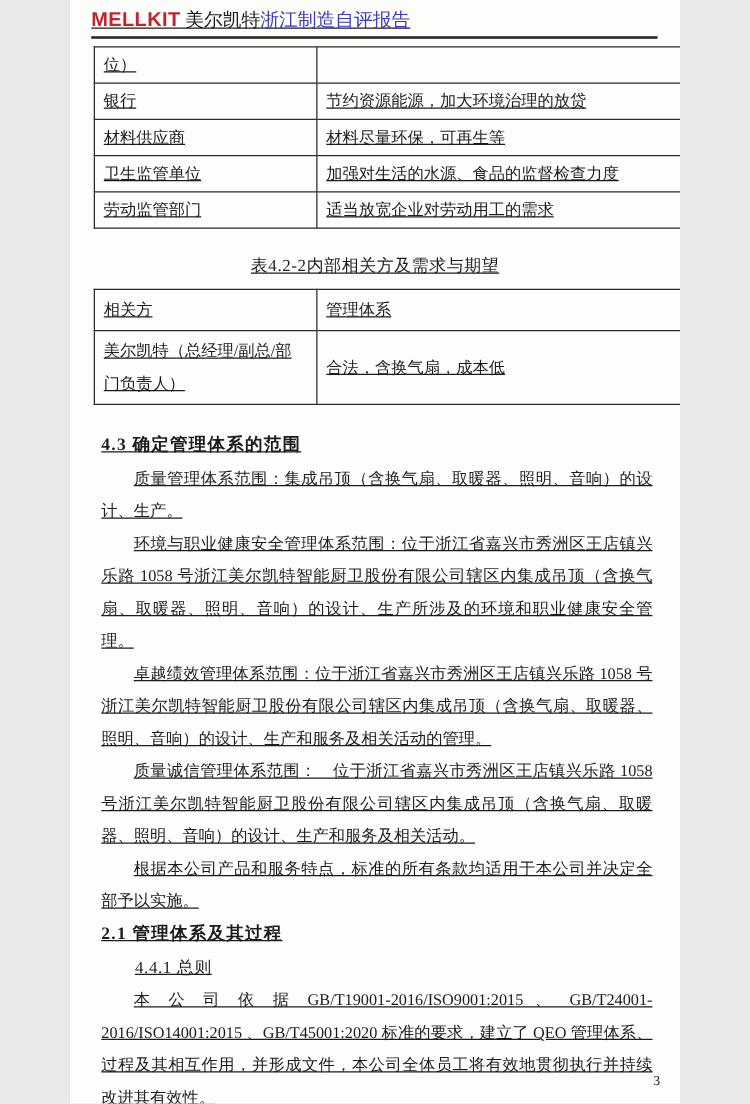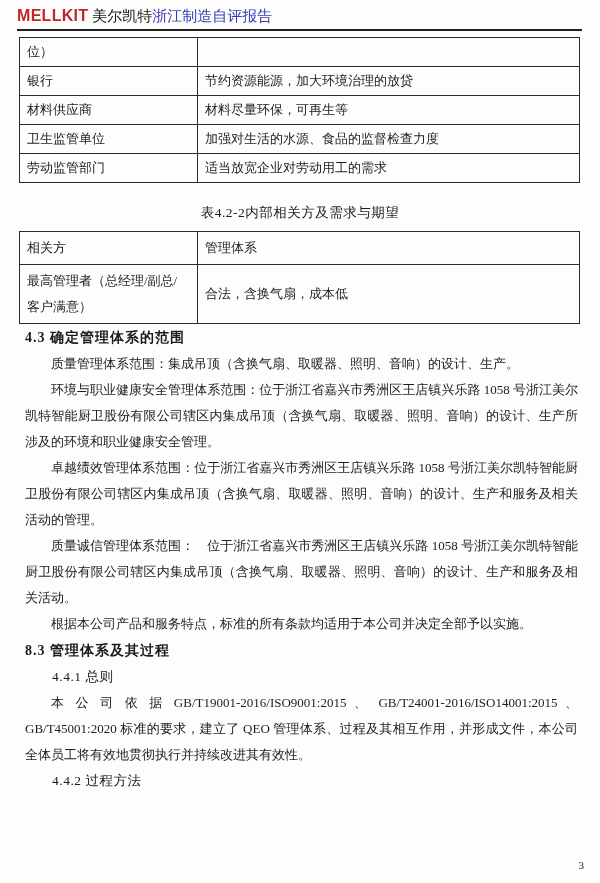--- a/index.html
+++ b/index.html
@@ -1,24 +1,25 @@
 <!DOCTYPE html>
 <html><head>
 <meta charset="utf-8">
 <style>
   * { margin:0; padding:0; box-sizing:border-box; }
   html,body { background:#e9e9e9; }
   .page {
     position:relative;
-    width:600px; height:883px;
+    width:488px; height:883px;
     margin:0 auto;
     background:#fdfdfc;
     color:#1c1c1c;
     font-family:"Liberation Serif","DejaVu Serif",serif;
     overflow:hidden;
+    text-decoration:underline;
   }
   
   .doc-header {
     margin:7px 18px 0 17px;
     padding-bottom:3px;
     border-bottom:2px solid #222222;
     font-size:15px;
     white-space:nowrap;
   }
   .brand {
@@ -63,20 +64,21 @@
   .body-text {
     margin:0 22px 0 25px;
     font-size:13px;
     line-height:26px;
     text-align:justify;
   }
   .sec-h {
     font-size:14px;
     font-weight:bold;
     letter-spacing:1px;
+    margin-top:19px;
     line-height:27px;
   }
   .sec-h.sub { margin-top:0; }
   .body-text p { text-indent:2em; margin:0; }
   .sub-h {
     font-size:13.5px;
     font-weight:normal;
     text-indent:2em;
     line-height:26px;
     letter-spacing:0.5px;
@@ -125,34 +127,34 @@
 
   <div class="table-caption">表4.2-2内部相关方及需求与期望</div>
 
   <table class="doc-table t2">
     <tbody>
       <tr>
         <th class="c1">相关方</th>
         <th>管理体系</th>
       </tr>
       <tr class="tall">
-        <td class="c1">最高管理者（总经理/副总/客户满意）</td>
+        <td class="c1">美尔凯特（总经理/副总/部门负责人）</td>
         <td>合法，含换气扇，成本低</td>
       </tr>
     </tbody>
   </table>
 
   <div class="body-text">
     <div class="sec-h">4.3 确定管理体系的范围</div>
     <p>质量管理体系范围：集成吊顶（含换气扇、取暖器、照明、音响）的设计、生产。</p>
     <p>环境与职业健康安全管理体系范围：位于浙江省嘉兴市秀洲区王店镇兴乐路 1058 号浙江美尔凯特智能厨卫股份有限公司辖区内集成吊顶（含换气扇、取暖器、照明、音响）的设计、生产所涉及的环境和职业健康安全管理。</p>
     <p>卓越绩效管理体系范围：位于浙江省嘉兴市秀洲区王店镇兴乐路 1058 号浙江美尔凯特智能厨卫股份有限公司辖区内集成吊顶（含换气扇、取暖器、照明、音响）的设计、生产和服务及相关活动的管理。</p>
     <p>质量诚信管理体系范围：　位于浙江省嘉兴市秀洲区王店镇兴乐路 1058 号浙江美尔凯特智能厨卫股份有限公司辖区内集成吊顶（含换气扇、取暖器、照明、音响）的设计、生产和服务及相关活动。</p>
     <p>根据本公司产品和服务特点，标准的所有条款均适用于本公司并决定全部予以实施。</p>
-    <div class="sec-h sub">8.3 管理体系及其过程</div>
+    <div class="sec-h sub">2.1 管理体系及其过程</div>
     <div class="sub-h">4.4.1 总则</div>
     <p>本 公 司 依 据 GB/T19001-2016/ISO9001:2015 、 GB/T24001-2016/ISO14001:2015 、GB/T45001:2020 标准的要求，建立了 QEO 管理体系、过程及其相互作用，并形成文件，本公司全体员工将有效地贯彻执行并持续改进其有效性。</p>
     <div class="sub-h">4.4.2 过程方法</div>
   </div>
 
   <div class="page-number">3</div>
 
 </div>
 
 </body></html>

